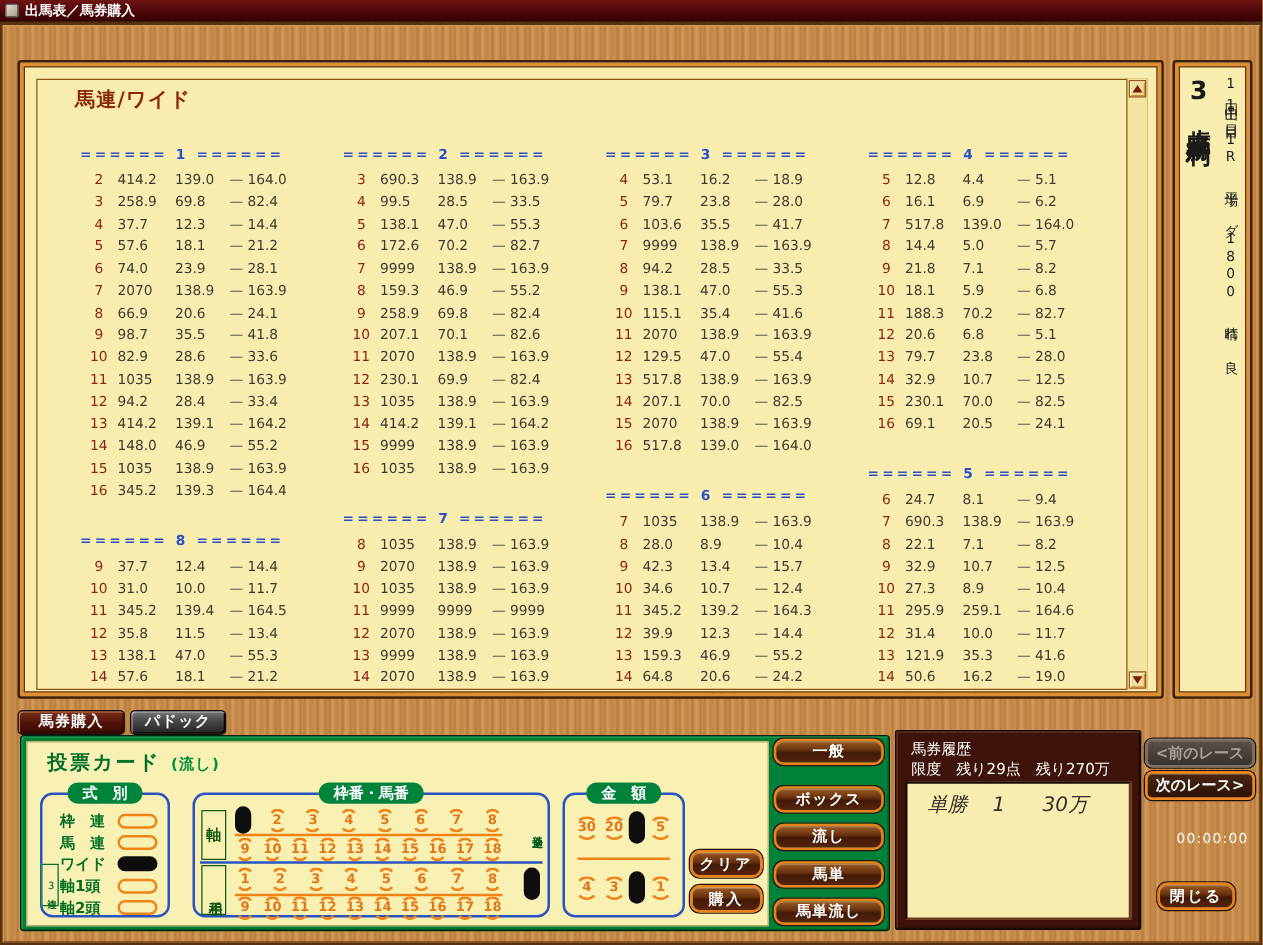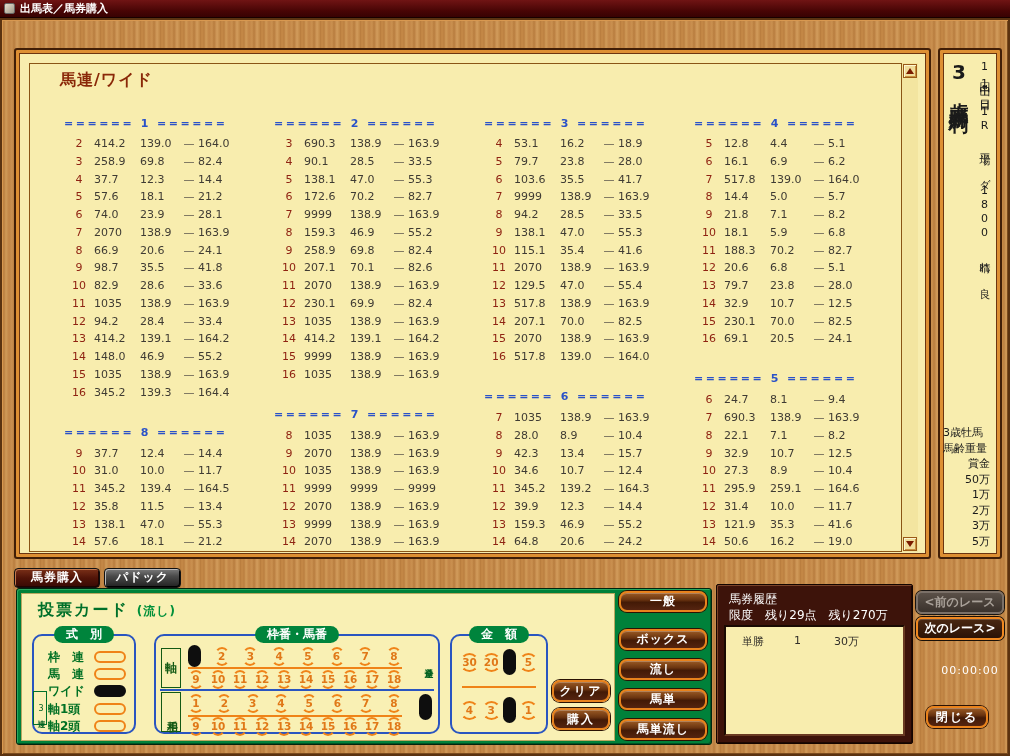--- a/index.html
+++ b/index.html
@@ -93,21 +93,21 @@
   border:2px solid #e8821c; border-radius:8px; box-shadow:0 0 0 1px #2a1204, inset 0 1px 0 rgba(255,255,255,.25);
   display:flex; align-items:center; justify-content:center; letter-spacing:2px; cursor:default; white-space:nowrap; }
 #clear-btn { left:530px; top:86px; width:58px; height:22px; }
 #buy-btn { left:530px; top:114px; width:58px; height:22px; }
 .mode-btn { left:602px; width:88px; height:21px; letter-spacing:1px; }
 #history-panel { position:absolute; left:716px; top:584px; width:197px; height:160px; background:#3d130a;
   border:1px solid #140500; box-shadow:inset 1px 1px 0 #7a432a, inset -1px -1px 0 #1e0802; color:#fff; border-radius:2px; }
 .hist-title { position:absolute; left:12px; top:6px; font-size:12px; }
 .hist-limit { position:absolute; left:12px; top:22px; font-size:12px; display:flex; gap:12px; white-space:nowrap; }
 .hist-list { position:absolute; left:7px; top:40px; right:7px; bottom:7px; background:#f8edae;
-  border:2px solid; border-color:#1a0a02 #6a3a22 #6a3a22 #1a0a02; color:#33302a; font-size:11px; }
+  border:2px solid; border-color:#1a0a02 #6a3a22 #6a3a22 #1a0a02; color:#33302a; font-size:16px;font-style:italic; }
 .hist-entry { display:grid; grid-template-columns:52px 40px auto; padding:7px 0 0 16px; }
 #prev-btn { position:absolute; left:916px; top:591px; width:88px; height:23px;
   background:linear-gradient(180deg,#5a5048 0%,#3a322c 100%); border:2px solid #7a7068; border-radius:6px;
   color:#a8a098; font-size:12px; font-weight:bold; display:flex; align-items:center; justify-content:center;
   box-shadow:0 0 0 1px #181410; white-space:nowrap; }
 #next-btn { position:absolute; left:916px; top:617px; width:88px; height:23px;
   background:linear-gradient(180deg,#4a2812 0%,#2a1206 100%); border:2px solid #f08820; border-radius:6px;
   color:#fff; font-size:12px; font-weight:bold; display:flex; align-items:center; justify-content:center;
   box-shadow:0 0 0 1px #181008, inset 0 1px 0 rgba(255,255,255,.2); white-space:nowrap; }
 #timer { position:absolute; left:930px; top:664px; width:80px; font-size:11px; color:#fff; text-align:center; letter-spacing:1px; }
@@ -290,21 +290,21 @@
           <div class="odds-sec-header" style="top: 53px;">====== 2 ======</div>
           <div class="odds-row" style="top: 71px;">
             <div class="odds-num">3</div>
             <div class="odds-v">690.3</div>
             <div class="odds-v">138.9</div>
             <div class="odds-sep">—</div>
             <div class="odds-v">163.9</div>
           </div>
           <div class="odds-row" style="top: 88.75px;">
             <div class="odds-num">4</div>
-            <div class="odds-v">90.1</div>
+            <div class="odds-v">99.5</div>
             <div class="odds-v">28.5</div>
             <div class="odds-sep">—</div>
             <div class="odds-v">33.5</div>
           </div>
           <div class="odds-row" style="top: 106.5px;">
             <div class="odds-num">5</div>
             <div class="odds-v">138.1</div>
             <div class="odds-v">47.0</div>
             <div class="odds-sep">—</div>
             <div class="odds-v">55.3</div>
@@ -769,30 +769,20 @@
         <span class="arr-down"></span>
       </div>
     </div>
   </div>
 
   <div class="cream-panel" id="race-panel">
     <div class="race-vert">
       <span class="race-head">1回中山1日目　1R　平場　　ダ1800　晴れ　良</span>
       <span class="race-class">3歳未勝利</span>
     </div>
-    <div class="race-bottom" id="race-bottom">
-        <div class="cond-line">3歳牡馬</div>
-        <div class="cond-line">馬齢重量</div>
-        <div class="prize-line">賞金</div>
-        <div class="prize-line">50万</div>
-        <div class="prize-line">1万</div>
-        <div class="prize-line">2万</div>
-        <div class="prize-line">3万</div>
-        <div class="prize-line">5万</div>
-      </div>
   </div>
 
   <div class="tabs-bottom" id="bottom-tabs"><div class="tab active" style="display: inline-flex;">馬券購入</div><div class="tab" style="display: inline-flex;">パドック</div></div>
 
   <div id="bet-panel">
     <div class="bet-card">
       <div class="bet-title">
         <span>投票カード</span><span class="bet-title-suffix">(流し)</span>
       </div>
       <div class="blue-box" id="bettype-box">

